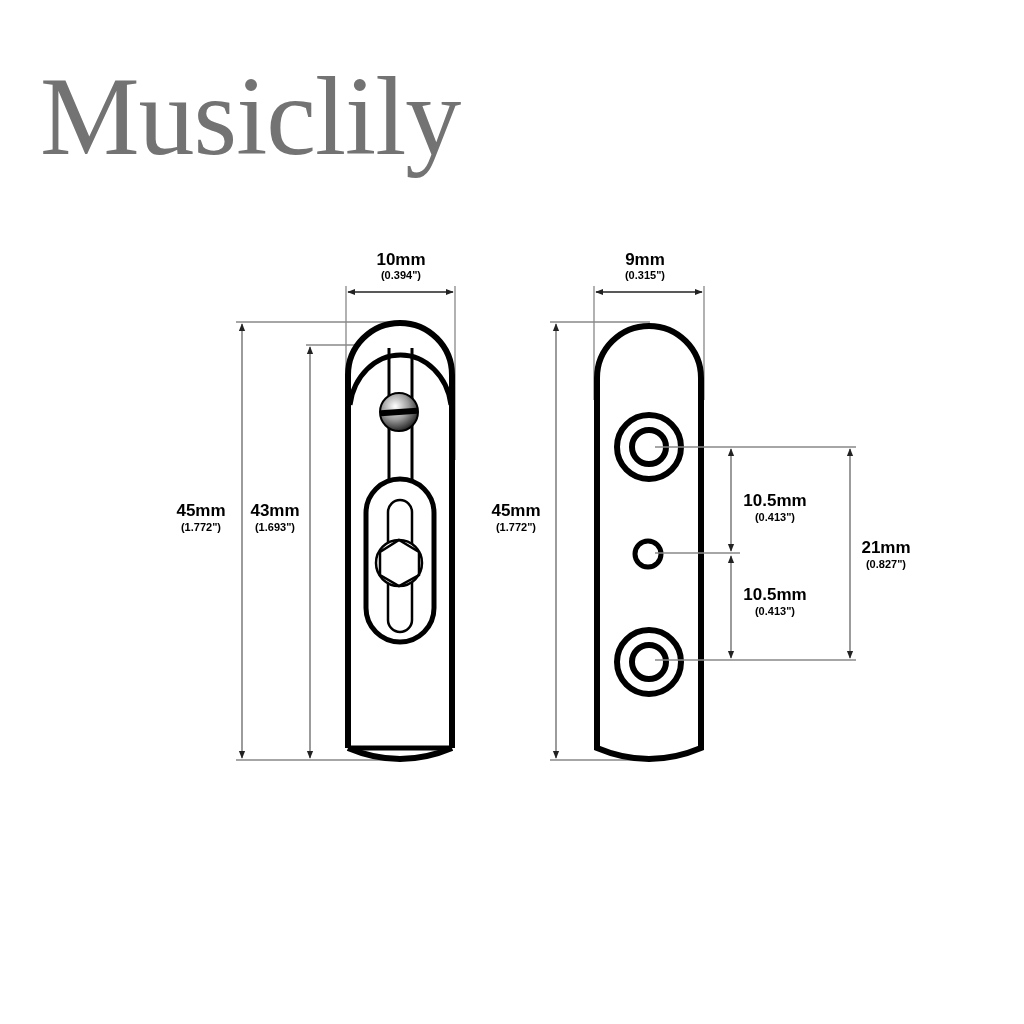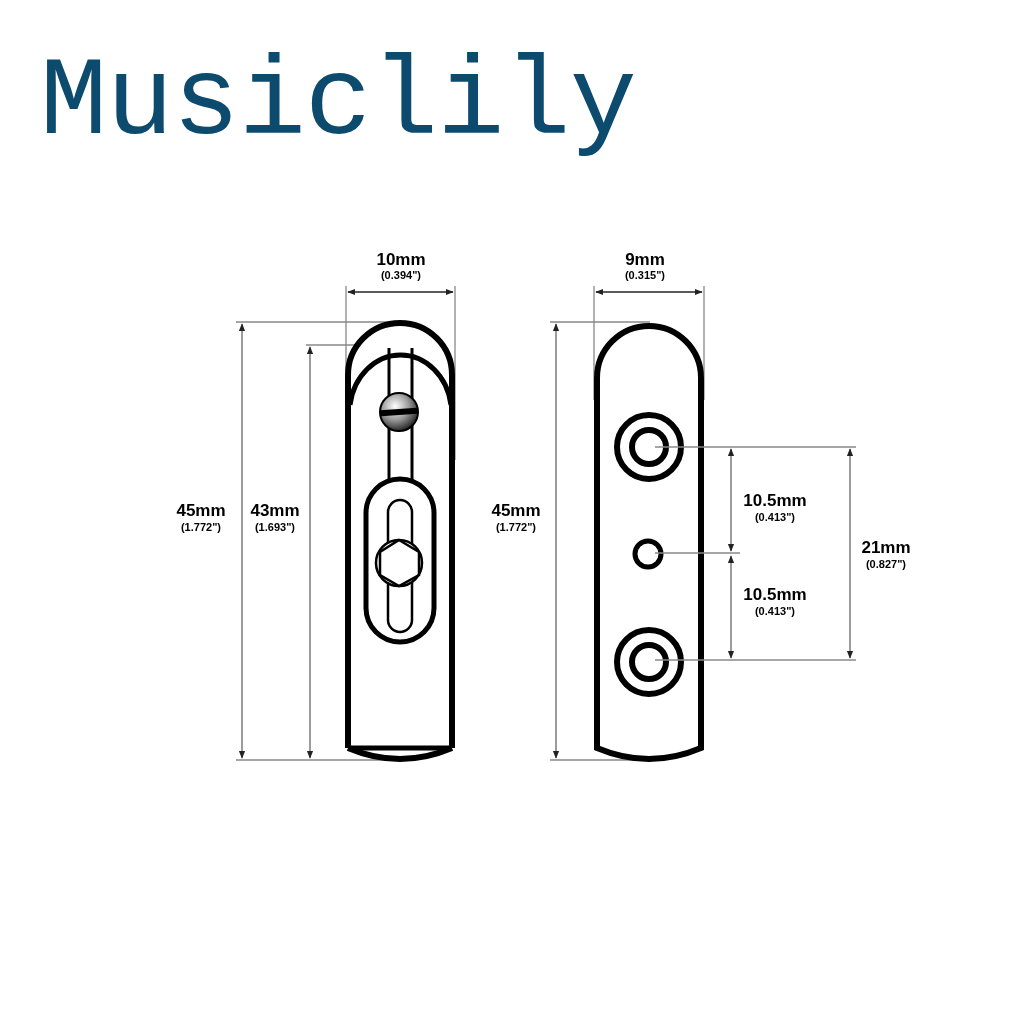--- a/index.html
+++ b/index.html
@@ -1,20 +1,20 @@
 <!DOCTYPE html>
 <html><head>
   <meta charset="utf-8">
   <style>
     html, body { margin: 0; padding: 0; background: #ffffff; }
     body { width: 1024px; height: 1024px; position: relative; overflow: hidden; }
     .brand {
-      position: absolute; left: 40px; top: 48px;
-      font-family: Liberation Mono, monospace;
-      font-size: 112px; line-height: 1; color: #0c4a6e; font-weight: 400;
+      position: absolute; left: 40px; top: 60px;
+      font-family: Liberation Serif, serif;
+      font-size: 112px; line-height: 1; color: #737373; font-weight: 400;
       letter-spacing: -1px;
     }
     svg.drawing { position: absolute; left: 0; top: 0; }
     .dim-main { font-family: "Liberation Sans", sans-serif; font-weight: 700; font-size: 17px; fill: #000; }
     .dim-sub { font-family: "Liberation Sans", sans-serif; font-weight: 700; font-size: 11px; fill: #000; }
   </style>
 </head>
 <body>
 
 <div class="brand">Musiclily</div>

